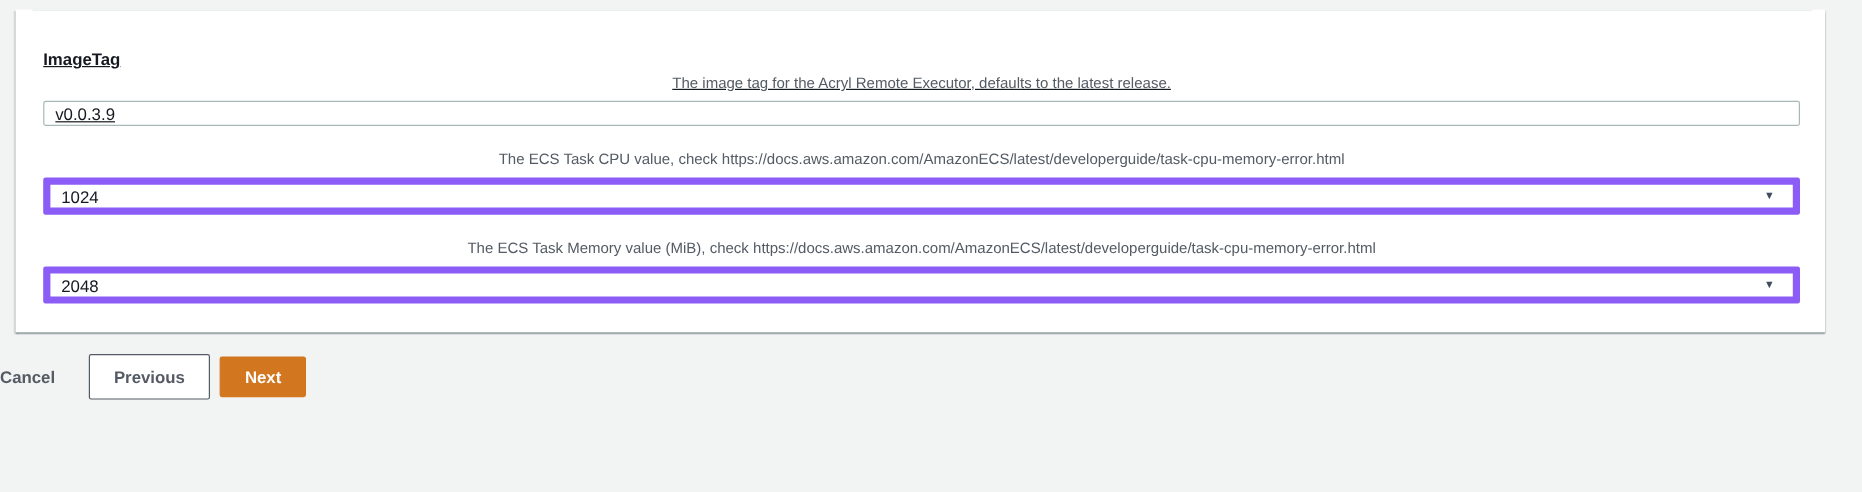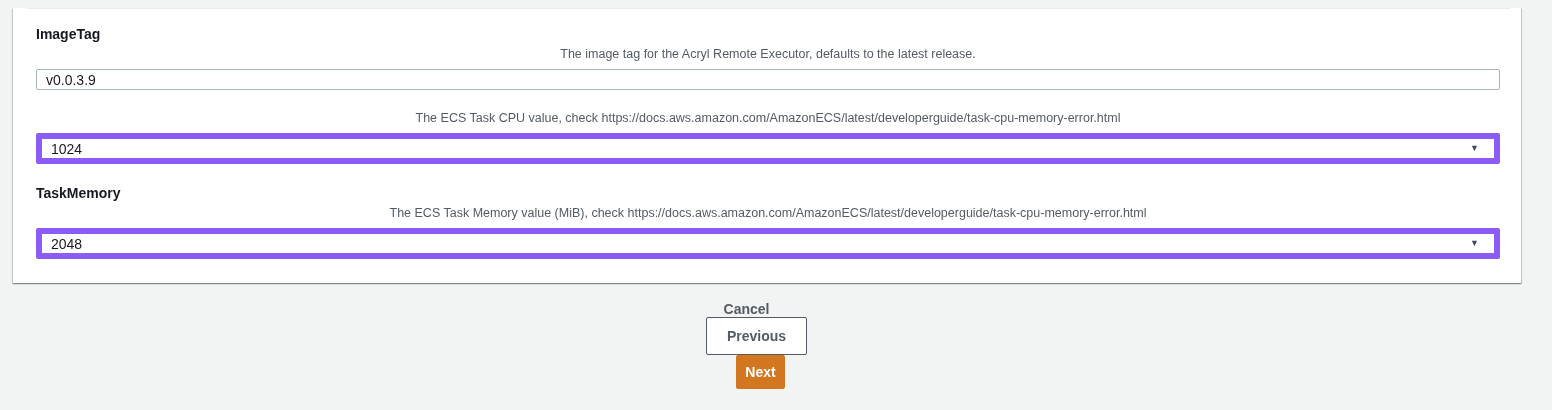--- a/index.html
+++ b/index.html
@@ -25,21 +25,21 @@
     margin: 8px -10px 0 -9px;
   }
   .section-title {
     font-size: 18px;
     font-weight: 700;
     line-height: 22px;
     margin: 15px 0 0 0;
     color: #16191f;
   }
   .field { margin-top: 21px; }
-  .field:first-of-type { margin-top: 17px; }
+  .field:first-of-type { margin-top: 32px; text-decoration: underline; }
   .field-label {
     font-size: 14px;
     font-weight: 700;
     line-height: 17px;
     color: #16191f;
   }
   .field-desc {
     font-size: 12.5px;
     line-height: 14px;
     color: #545b64;
@@ -78,21 +78,20 @@
   .caret {
     font-size: 9px;
     color: #414d5c;
     margin-right: 6px;
     line-height: 1;
   }
   .footer {
     display: flex;
     align-items: center;
     margin: 18px 31px 0 0;
-    flex-direction: column;
   }
   .btn-link {
     background: none;
     border: none;
     font-family: "Liberation Sans", sans-serif;
     font-size: 14px;
     font-weight: 700;
     color: #545b64;
     padding: 0;
     margin-right: 28px;
@@ -106,21 +105,21 @@
     border-radius: 2px;
     font-family: "Liberation Sans", sans-serif;
     font-size: 14px;
     font-weight: 700;
     color: #545b64;
     margin-right: 8px;
     cursor: pointer;
   }
   .btn-primary {
     height: 34px;
-    padding: 0 8px;
+    padding: 0 20px;
     background: #d2771f;
     border: 1px solid #d2771f;
     border-radius: 2px;
     font-family: "Liberation Sans", sans-serif;
     font-size: 14px;
     font-weight: 700;
     color: #ffffff;
     cursor: pointer;
   }
 </style>
@@ -139,21 +138,20 @@
 
   <div class="field">
     <div class="field-desc">The ECS Task CPU value, check https://docs.aws.amazon.com/AmazonECS/latest/developerguide/task-cpu-memory-error.html</div>
     <div class="select">
       <span>1024</span>
       <span class="caret">▼</span>
     </div>
   </div>
 
   <div class="field">
-    <div class="field-label">TaskMemory</div>
     <div class="field-desc">The ECS Task Memory value (MiB), check https://docs.aws.amazon.com/AmazonECS/latest/developerguide/task-cpu-memory-error.html</div>
     <div class="select">
       <span>2048</span>
       <span class="caret">▼</span>
     </div>
   </div>
 </div>
 
 <div class="footer">
   <button class="btn-link">Cancel</button>

